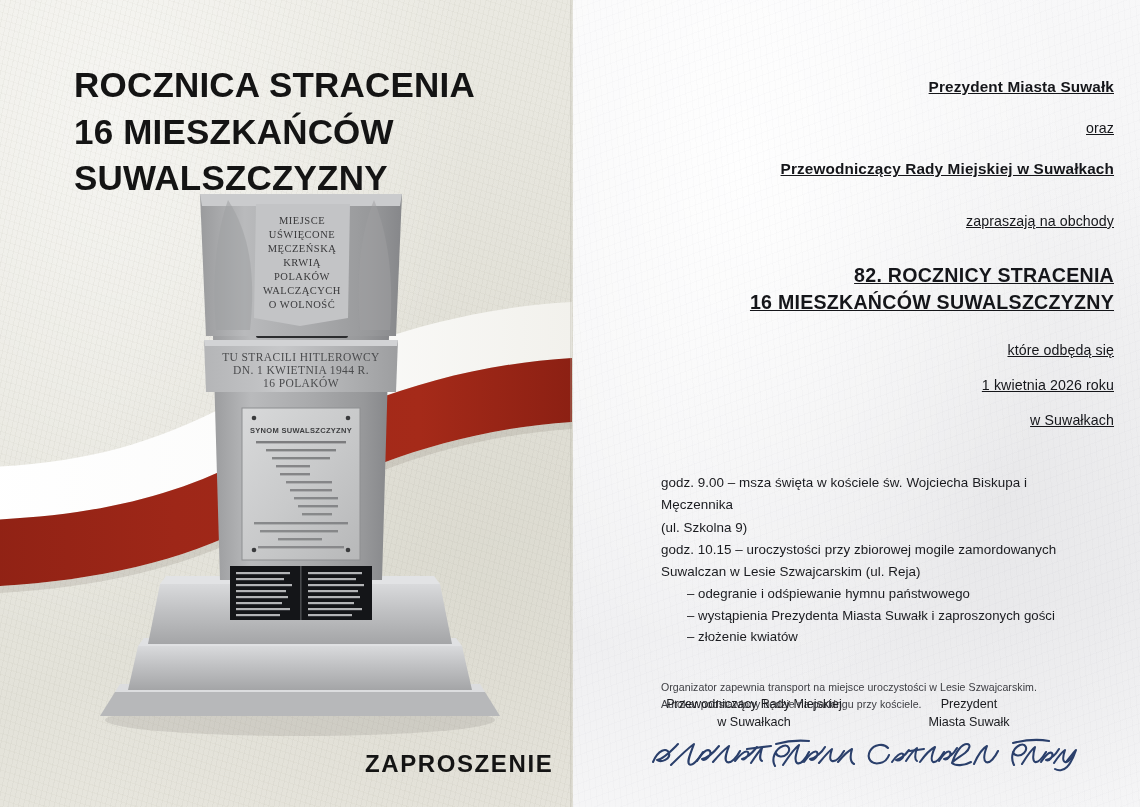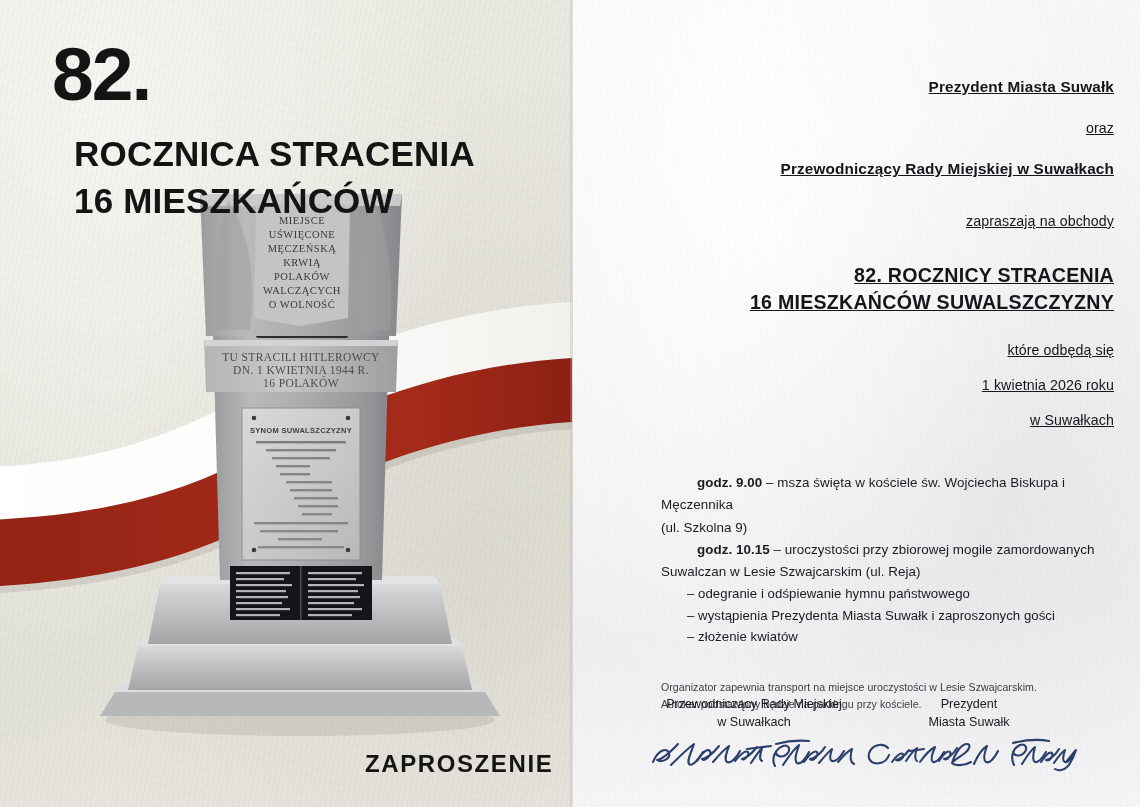--- a/index.html
+++ b/index.html
@@ -75,21 +75,21 @@
 
   .r-center{text-align:right;color:#15161a;text-decoration:underline;}
   .r-bold{font-size:15.3px;font-weight:bold;letter-spacing:.15px;}
   .r-reg{font-size:14.2px;font-weight:normal;letter-spacing:.1px;}
   .r-big{font-size:19.6px;font-weight:bold;letter-spacing:.25px;line-height:1.38;}
 
   
   .program{margin-top:0;padding-left:62px;padding-right:18px;color:#1a1b1f;}
   .prog-title{font-size:17.4px;font-weight:bold;letter-spacing:.4px;margin-bottom:9px;}
   .prog-line{font-size:13.4px;line-height:1.66;letter-spacing:.05px;}
-  .prog-line b{font-weight:bold;margin-left:36px;}
+  .prog-line b{font-weight:normal;}
   .prog-sub{font-size:13.2px;line-height:1.62;padding-left:26px;letter-spacing:.05px;}
   .note{font-size:10.6px;line-height:1.55;color:#3c3d42;margin-top:32px;letter-spacing:.05px;}
 
   
   .sigs{
     position:absolute;left:0;right:0;bottom:28px;
     display:flex;justify-content:center;padding:0 52px 0 62px;box-sizing:border-box;
   }
   .sig-col{text-align:center;}
   .sig-role{font-size:12.6px;line-height:1.45;color:#1a1b1f;}
@@ -231,23 +231,24 @@
         <rect x="248" y="404" width="56" height="2.2"></rect>
         <rect x="248" y="410" width="50" height="2.2"></rect>
         <rect x="248" y="416" width="52" height="2.2"></rect>
         <rect x="248" y="422" width="46" height="2.2"></rect>
         <rect x="248" y="428" width="54" height="2.2"></rect>
         <rect x="248" y="434" width="44" height="2.2"></rect>
       </g>
     </svg>
 
     <div class="headline">
-      <span class="h-num">82.</span><span class="h-lines">
+      <span class="h-lines">
         <div class="h-line">ROCZNICA STRACENIA</div>
         <div class="h-line">16 MIESZKAŃCÓW</div>
+        <div class="h-line">SUWALSZCZYZNY</div>
       </span>
     </div>
 
     <div class="zaproszenie">ZAPROSZENIE</div>
   </div>
 
   <div class="seam"></div>
 
   <div class="right-panel">
     <div class="right-grain"></div>

